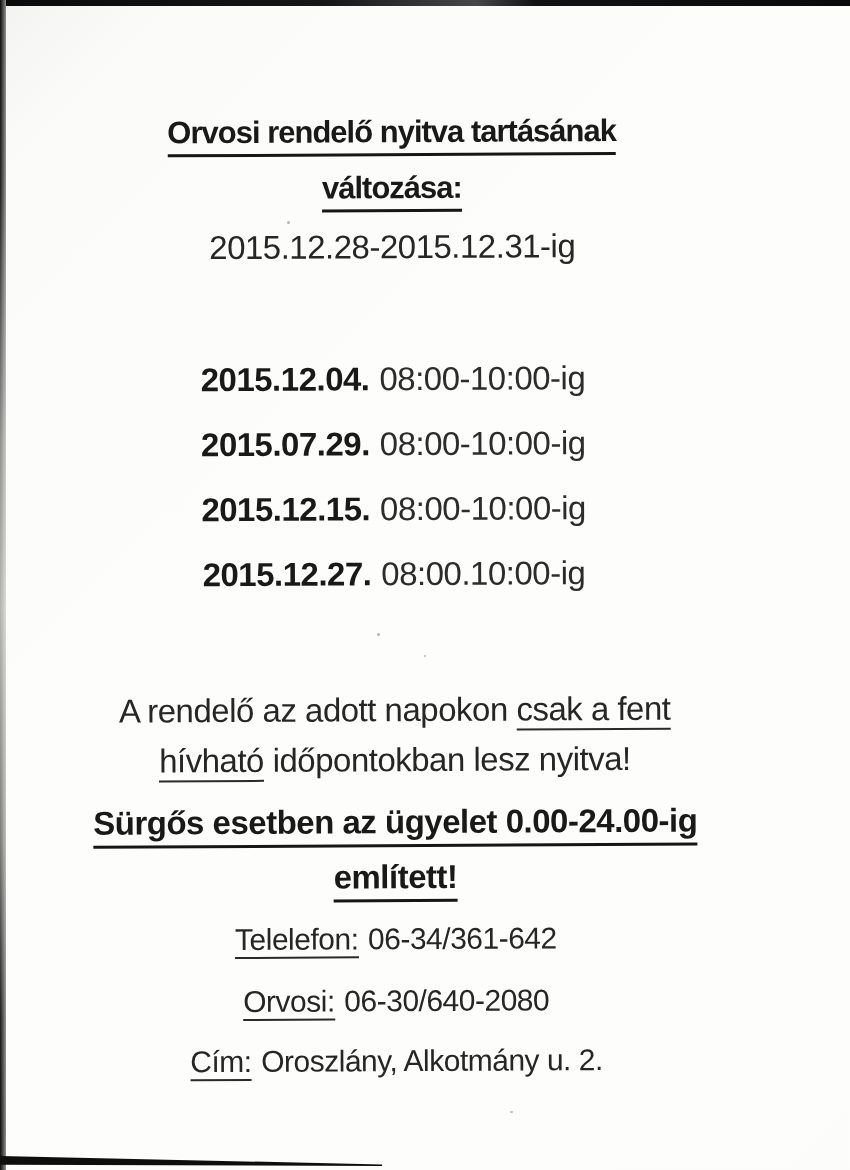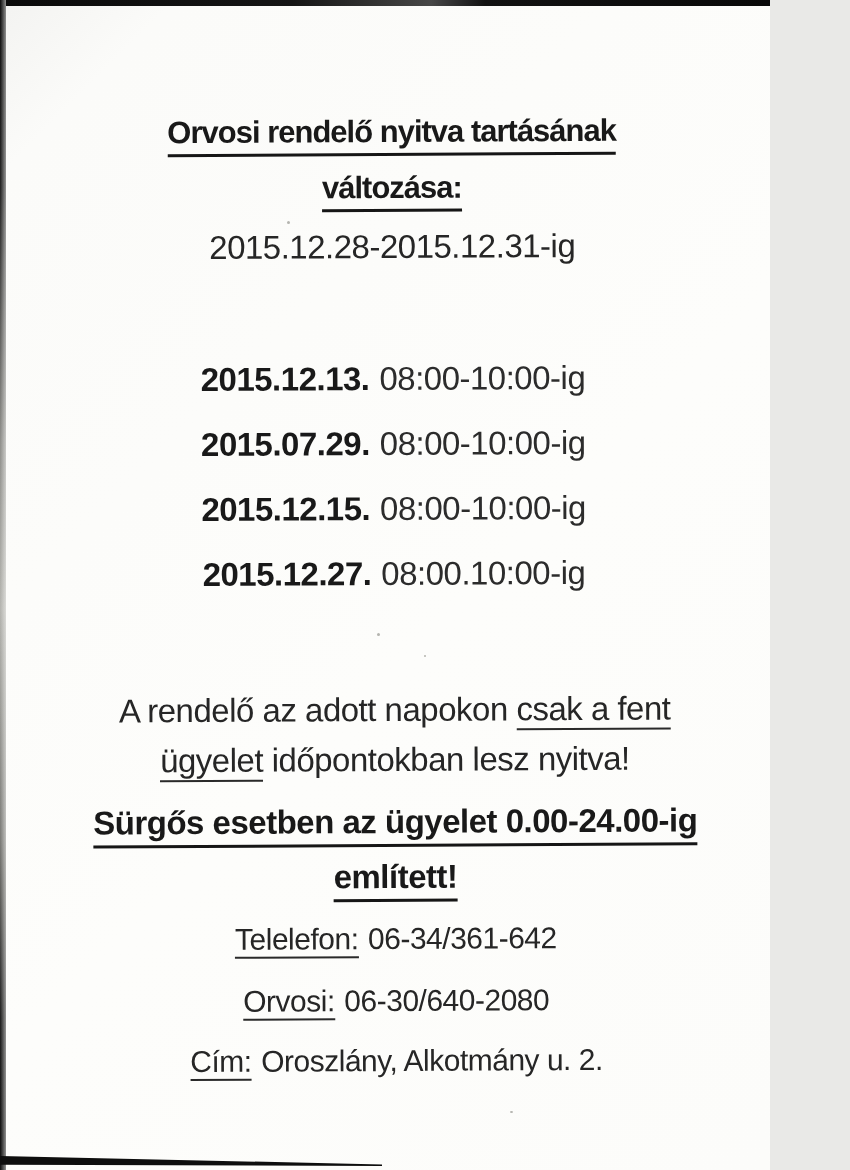--- a/index.html
+++ b/index.html
@@ -4,21 +4,21 @@
 <style>
   html,body{margin:0;padding:0;}
   body{
     width:850px;height:1170px;
     background:#e9e9e7;
     font-family:"Liberation Sans", sans-serif;
     overflow:hidden;
   }
   .page{
     position:relative;
-    width:770px;height:1170px;
+    width:850px;height:1170px;
     background:linear-gradient(135deg,#f3f3f1 0%,#fbfbf9 9%,#fdfdfb 55%,#fcfcfa 100%);
     overflow:hidden;
   }
   
   .edge-top{
     position:absolute;top:0;left:0;right:0;height:6px;
     background:linear-gradient(to right,#0a0a0a 0%,#151515 38%,#474747 56%,#121212 63%,#090909 100%);
   }
   .edge-left{
     position:absolute;top:0;left:0;width:6px;height:1170px;
@@ -71,37 +71,37 @@
     <div class="line title" style="top:112px">
       <span class="b u3">Orvosi rendelő nyitva tartásának</span>
     </div>
     <div class="line title" style="top:168px">
       <span class="b u3">változása:</span>
     </div>
 
     <div class="line" style="top:226px">2015.12.28-2015.12.31-ig</div>
 
     <div class="line" style="top:358px">
-      <span class="b">2015.12.13.</span><span class="time">08:00-10:00-ig</span>
+      <span class="b">2015.12.04.</span><span class="time">08:00-10:00-ig</span>
     </div>
     <div class="line" style="top:423px">
       <span class="b">2015.07.29.</span><span class="time">08:00-10:00-ig</span>
     </div>
     <div class="line" style="top:488px">
       <span class="b">2015.12.15.</span><span class="time">08:00-10:00-ig</span>
     </div>
     <div class="line" style="top:553px">
       <span class="b">2015.12.27.</span><span class="time">08:00.10:00-ig</span>
     </div>
 
     <div class="line" style="top:689px">
       <span>A rendelő az adott napokon </span><span class="u2">csak a fent</span>
     </div>
     <div class="line" style="top:739px">
-      <span class="u2">ügyelet</span><span> időpontokban lesz nyitva!</span>
+      <span class="u2">hívható</span><span> időpontokban lesz nyitva!</span>
     </div>
 
     <div class="line" style="top:801px">
       <span class="b u3">Sürgős esetben az ügyelet 0.00-24.00-ig</span>
     </div>
     <div class="line" style="top:856px">
       <span class="b u3">említett!</span>
     </div>
 
     <div class="line contact" style="top:919px">

